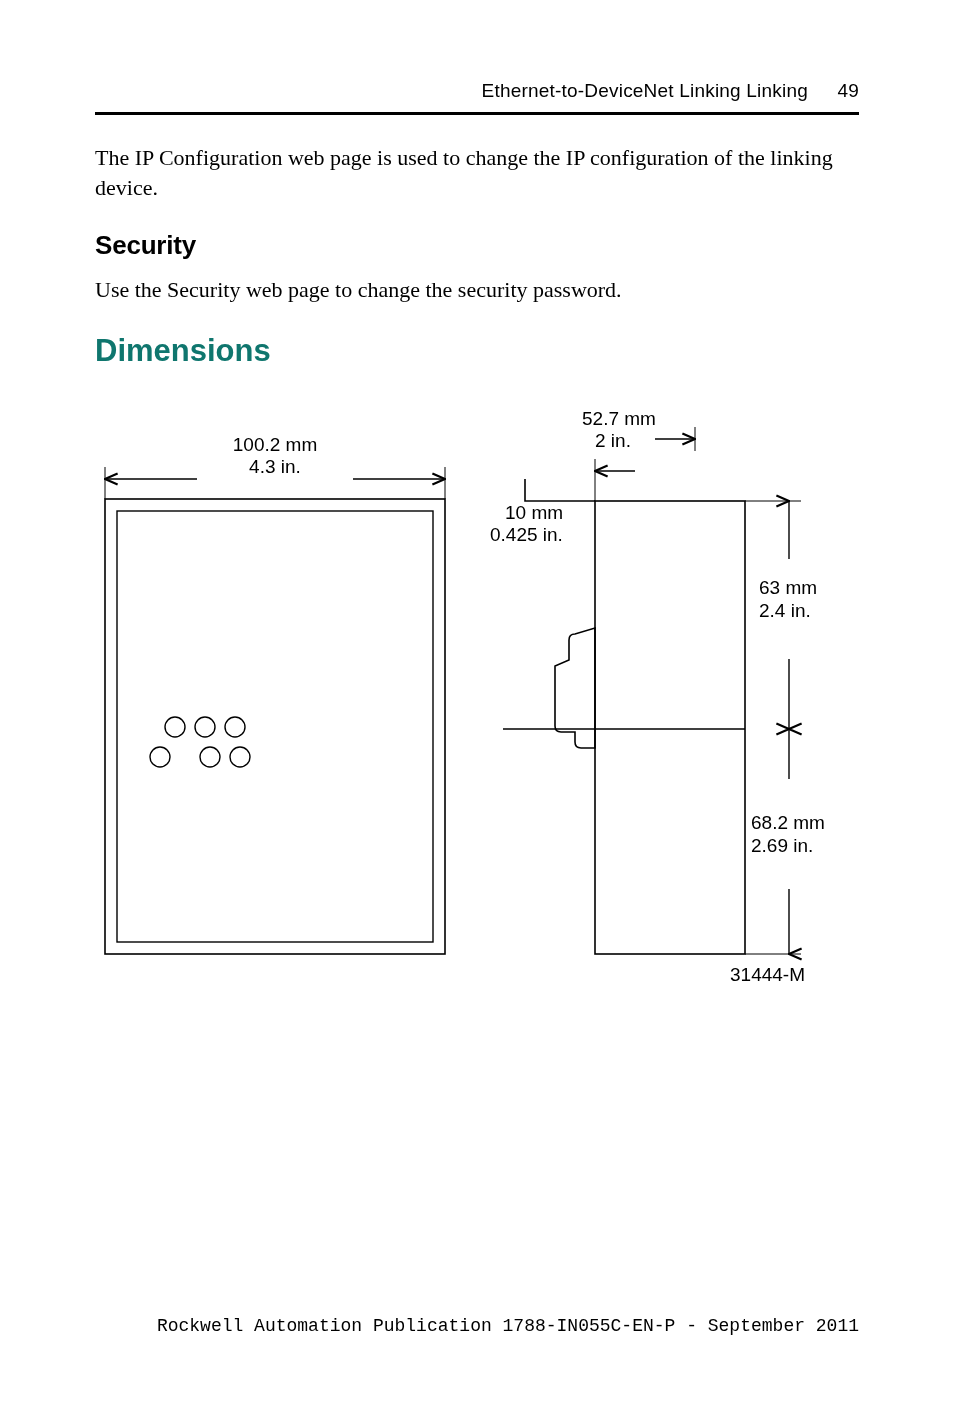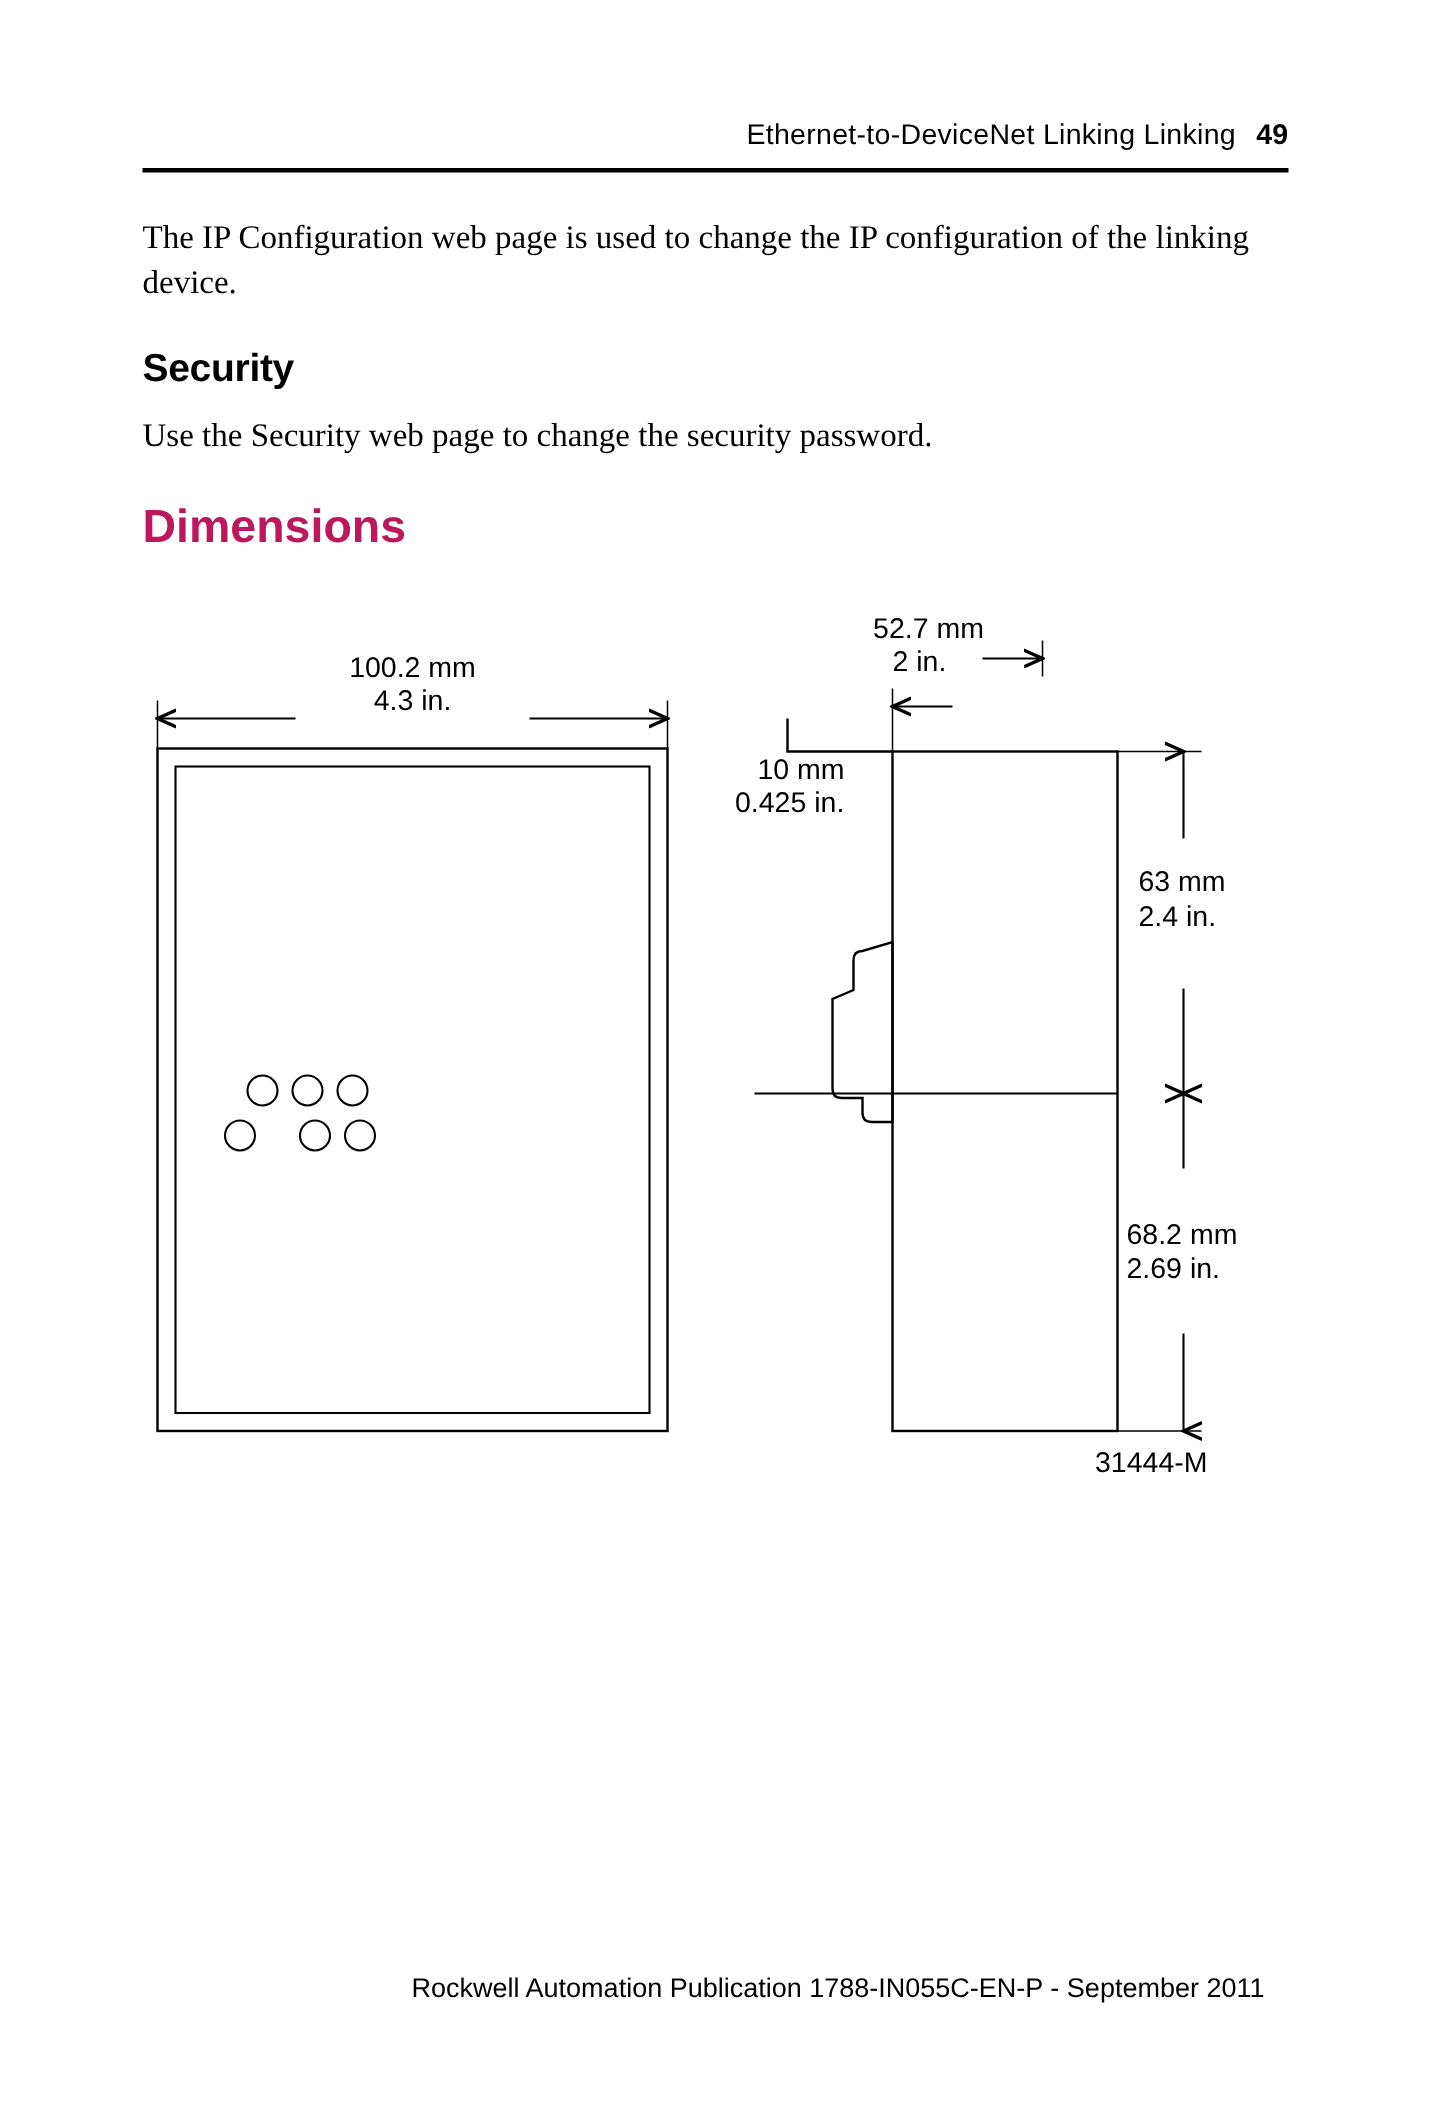--- a/index.html
+++ b/index.html
@@ -13,21 +13,21 @@
   }
   .page {
     padding: 80px 95px 0 95px;
   }
   .running-header {
     font-family: "Helvetica Neue", Arial, sans-serif;
     font-size: 19px;
     text-align: right;
     letter-spacing: 0.2px;
   }
-  .running-header .pnum { font-weight: 700; margin-left: 8px; }
+  .running-header .pnum { font-weight: 400; margin-left: 24px; }
   .thick-rule {
     border: none;
     border-top: 3px solid #000;
     margin-top: 10px;
     margin-bottom: 28px;
   }
   .h2 {
     font-family: "Helvetica Neue", Arial, sans-serif;
     font-weight: 700;
     font-size: 26px;
@@ -37,39 +37,39 @@
   .body {
     font-family: Georgia, 'Times New Roman', serif;
     font-size: 22px;
     line-height: 1.35;
     margin-bottom: 28px;
   }
   .h1 {
     font-family: "Helvetica Neue", Arial, sans-serif;
     font-weight: 700;
     font-size: 31px;
-    color: #be185d;
+    color: #0f766e;
     margin-top: 10px;
     margin-bottom: 40px;
   }
   .diagram-wrap {
     width: 760px;
     margin-left: 0;
   }
   .dim-label {
     font-family: "Helvetica Neue", Arial, sans-serif;
     font-size: 19px;
     line-height: 1.25;
     fill: #000;
   }
   .footer {
     position: absolute;
     bottom: 70px;
-    right: 111px;
-    font-family: Liberation Sans, sans-serif;
+    right: 95px;
+    font-family: Liberation Mono, monospace;
     font-size: 18px;
   }
 </style>
 </head>
 <body>
 
 <div class="page">
 
   <div class="running-header">
     <span>Ethernet-to-DeviceNet Linking Linking</span>

